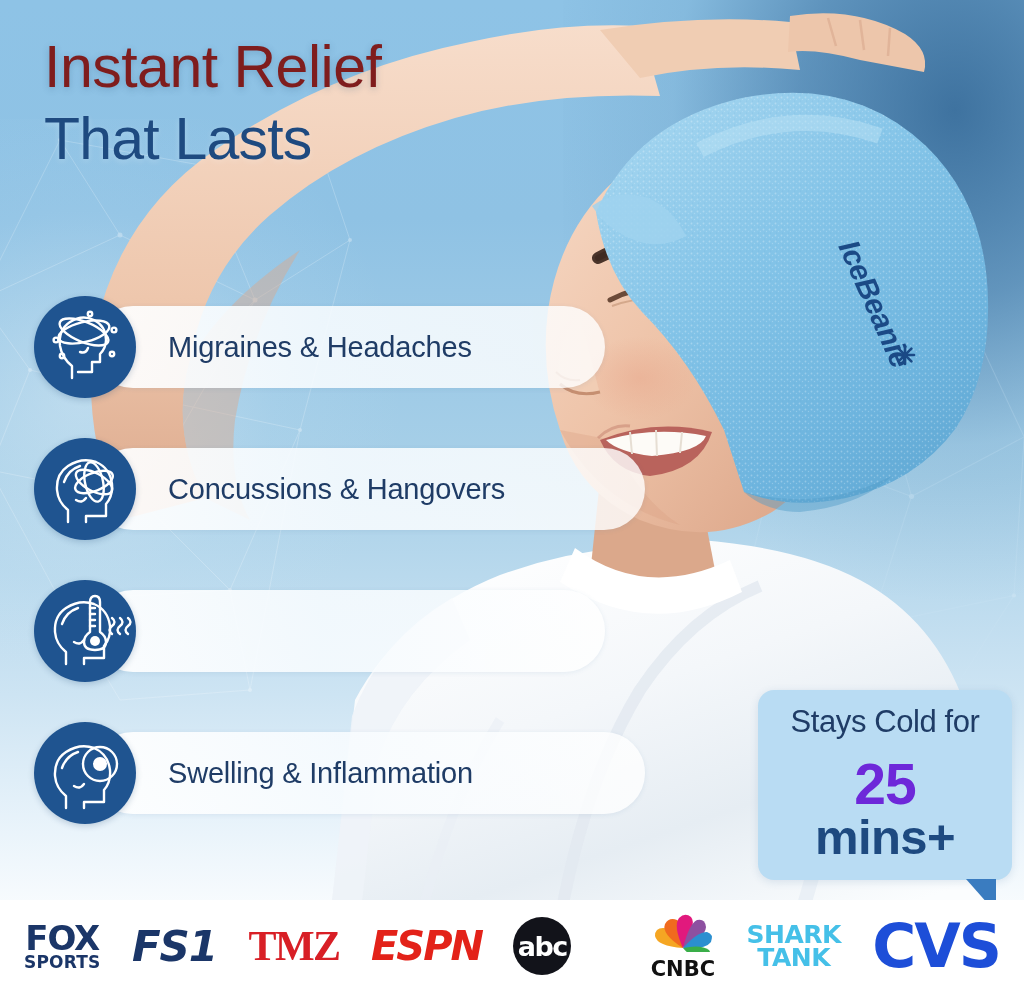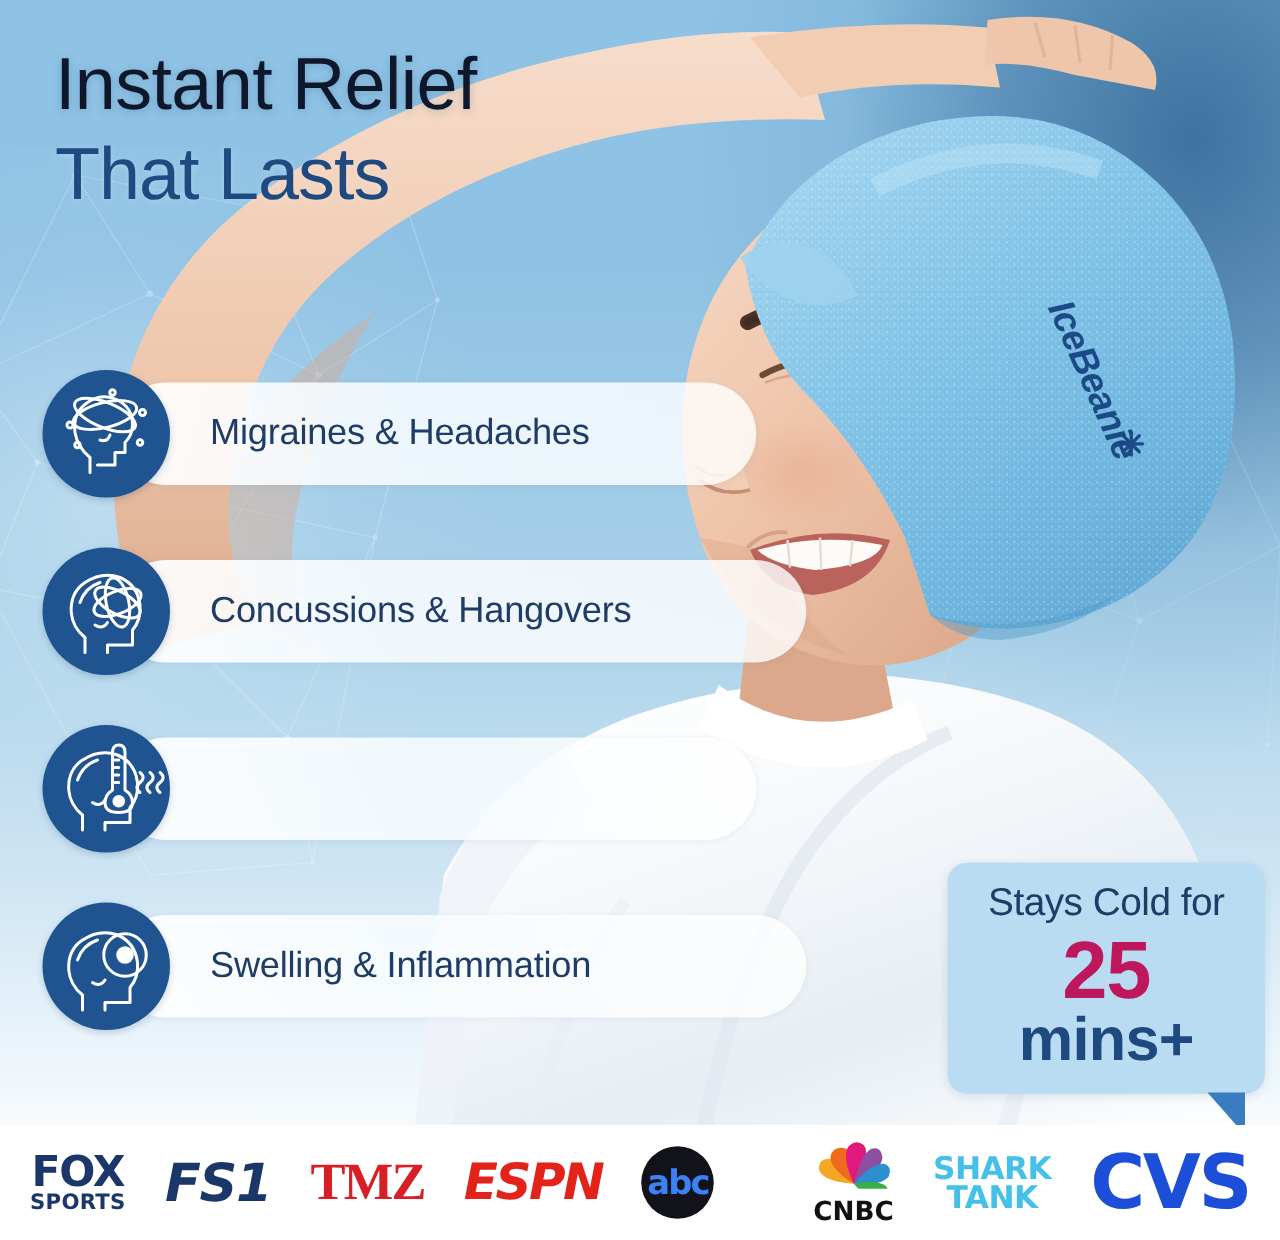--- a/index.html
+++ b/index.html
@@ -74,21 +74,21 @@
   .headline {
     position: absolute;
     left: 44px;
     top: 38px;
     z-index: 40;
     line-height: 1.0;
   }
   .headline .l1 {
     font-size: 59px;
     font-weight: 400;
-    color: #0f172a;
+    color: #7f1d1d;
     letter-spacing: -0.5px;
     white-space: nowrap;
     text-shadow: 0 2px 7px rgba(40,80,120,0.26);
   }
   .headline .l2 {
     margin-top: 13px;
     font-size: 59px;
     font-weight: 400;
     color: #1e4a80;
     letter-spacing: -0.8px;
@@ -168,25 +168,25 @@
     box-shadow: 0 2px 8px rgba(50,100,150,0.14);
   }
   .badge-top {
     font-size: 31px;
     color: #1f3c66;
     font-weight: 400;
     letter-spacing: -0.4px;
     white-space: nowrap;
   }
   .badge-num {
-    font-size: 65px;
+    font-size: 57px;
     font-weight: 700;
-    color: #be185d;
+    color: #6d28d9;
     line-height: 0.98;
-    margin-top: 4px;
+    margin-top: 17px;
     letter-spacing: -1px;
   }
   .badge-unit {
     font-size: 49px;
     font-weight: 700;
     color: #1e4a80;
     line-height: 1.0;
     letter-spacing: -0.6px;
   }
   .badge-tail {
@@ -242,21 +242,21 @@
     font-style: italic; letter-spacing: -2px;
     font-family: "DejaVu Sans", sans-serif;
   }
   
   .logo-abc {
     width: 58px; height: 58px; border-radius: 50%;
     background: #12131a;
     display: flex; align-items: center; justify-content: center;
   }
   .logo-abc span {
-    color: #3b82f6; font-size: 27px; font-weight: 700;
+    color: #ffffff; font-size: 27px; font-weight: 700;
     letter-spacing: -1.5px; font-family: "DejaVu Sans", sans-serif;
   }
   
   .logo-cnbc { text-align: center; margin-left: 48px; }
   .logo-cnbc .word {
     font-size: 21px; font-weight: 700; color: #111111;
     letter-spacing: 0px; margin-top: 1px;
     font-family: "DejaVu Sans", sans-serif;
   }
   

